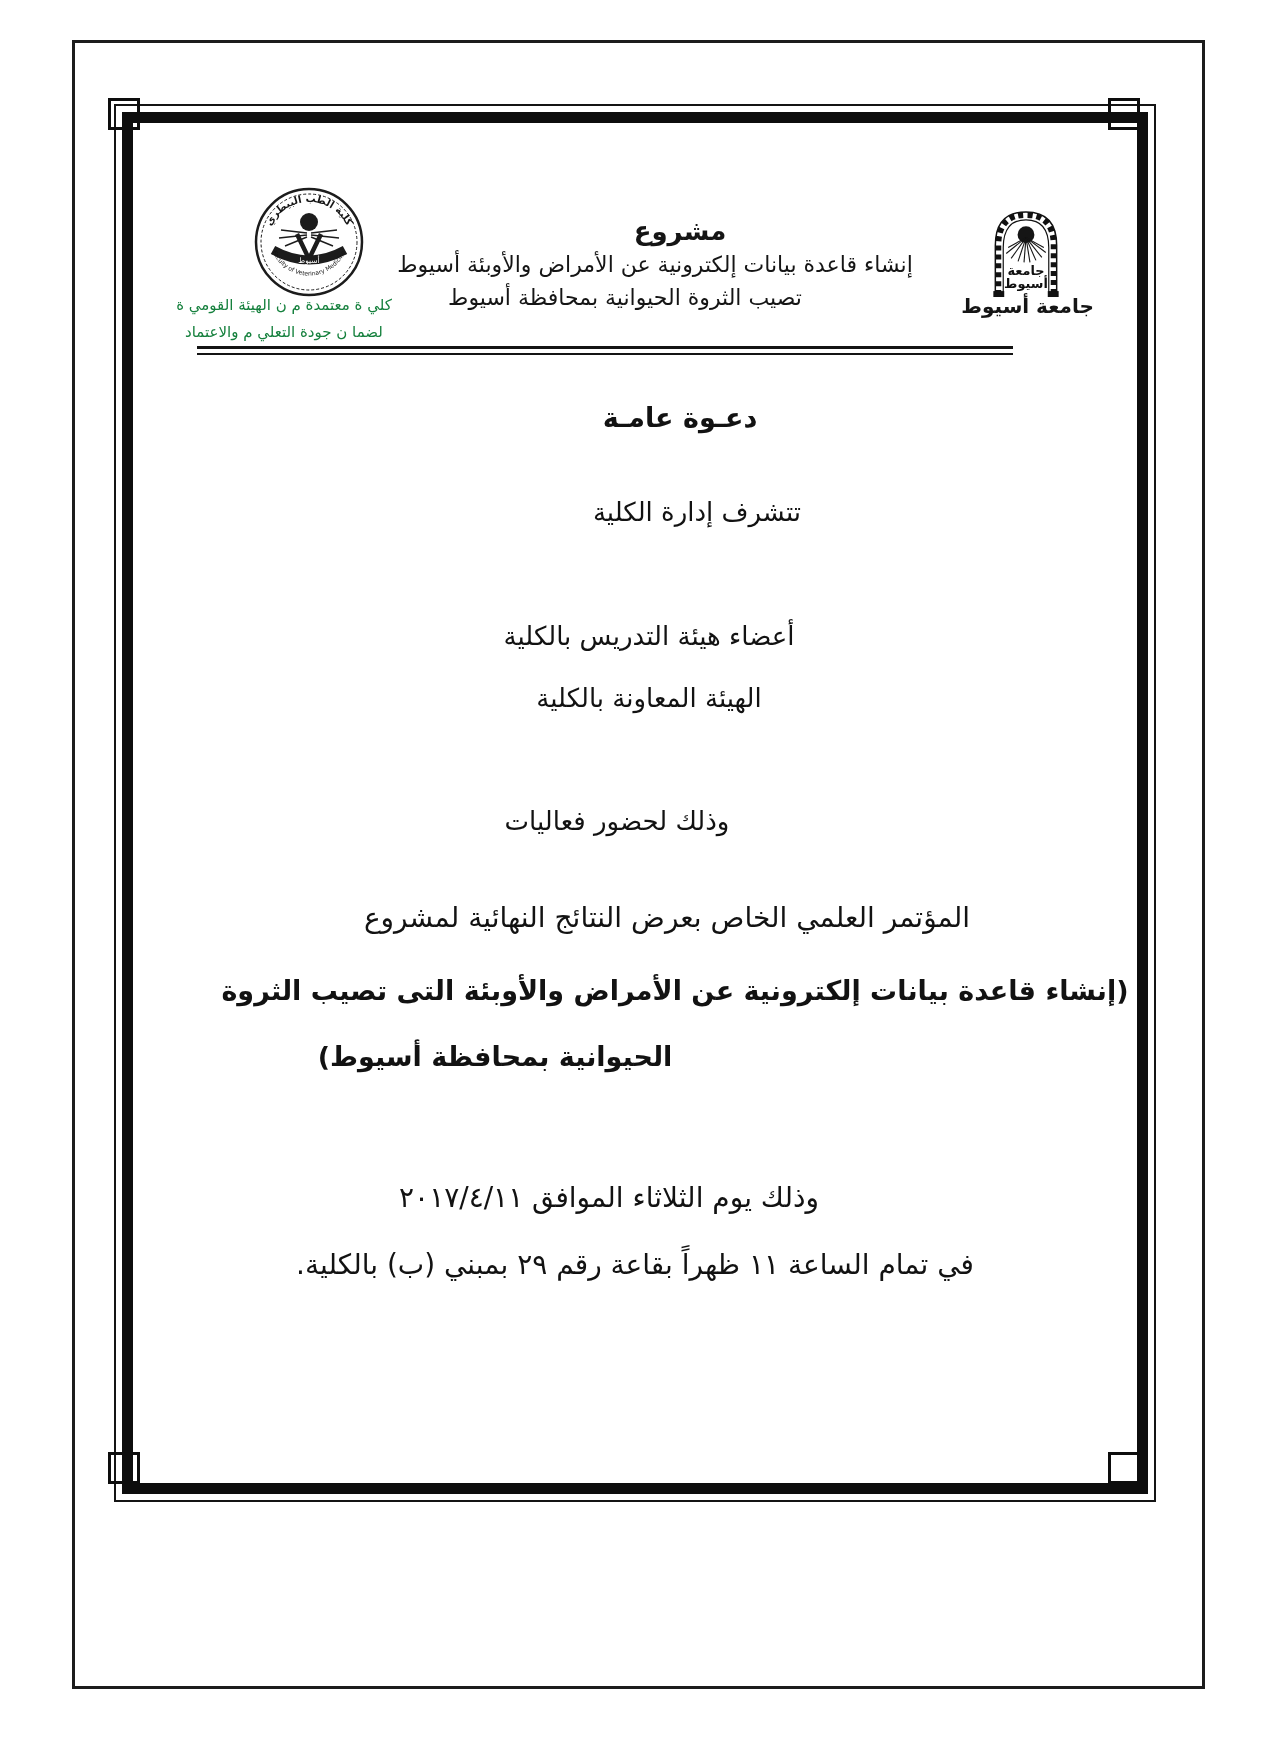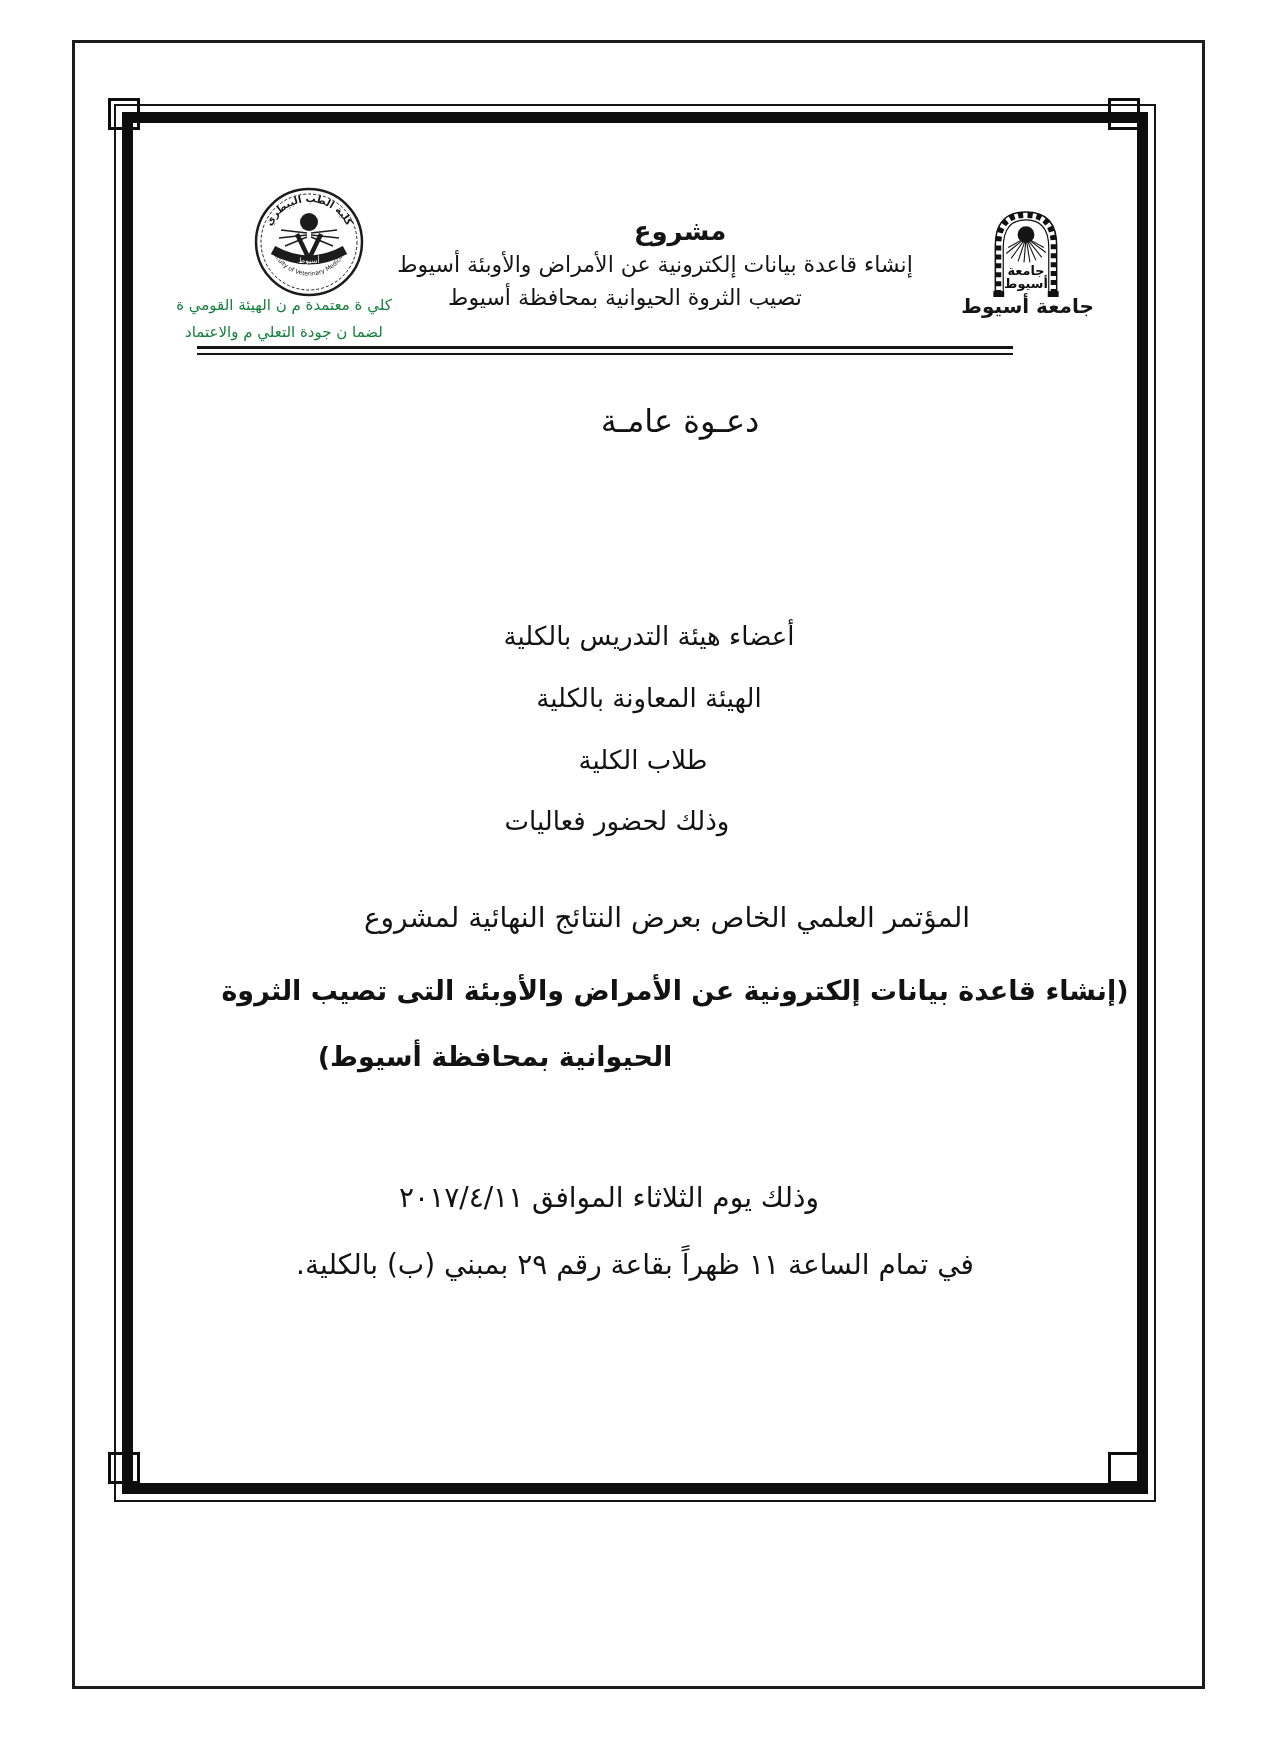--- a/index.html
+++ b/index.html
@@ -48,21 +48,21 @@
     position:absolute;left:197px;top:346px;width:816px;height:4px;
     border-top:3px solid #141414;border-bottom:2px solid #141414;
   }
   .seal{position:absolute;left:252px;top:186px;width:114px;height:112px;}
   .emblem{position:absolute;left:991px;top:204px;width:70px;height:94px;}
   
   .line{
     position:absolute;left:122px;width:1026px;text-align:center;direction:rtl;
     white-space:nowrap;color:#121212;
   }
-  .t-title{top:402px;font-size:32px;font-weight:normal;transform:translateX(45px);letter-spacing:1px;}
+  .t-title{top:402px;font-size:27px;font-weight:bold;transform:translateX(45px);letter-spacing:1px;}
   .t-intro1{top:497px;font-size:26px;transform:translateX(62px);}
   .t-intro2{top:541px;font-size:26px;transform:translateX(26px);}
   .t-inv1{top:621px;font-size:26px;transform:translateX(14px);}
   .t-inv2{top:683px;font-size:26px;transform:translateX(14px);}
   .t-inv3{top:745px;font-size:26px;transform:translateX(8px);}
   .t-attend{top:806px;font-size:26px;transform:translateX(-18px);}
   .t-conf{top:901px;font-size:28px;padding-left:32px;}
   .t-bold1{top:975px;font-size:27px;font-weight:bold;padding-left:40px;}
   .t-bold2{top:1041px;font-size:27px;font-weight:bold;transform:translateX(-140px);}
   .t-date{top:1181px;font-size:28px;transform:translateX(-26px);}
@@ -139,24 +139,24 @@
     <text x="35" y="85" text-anchor="middle" font-size="13" font-weight="bold" fill="#101010" direction="rtl">أسيوط</text>
     <rect x="2" y="88" width="11" height="6" fill="#111"></rect>
     <rect x="57" y="88" width="11" height="6" fill="#111"></rect>
   </svg>
 
   <div class="uni-caption">جامعة أسيوط</div>
 
   <div class="header-rule"></div>
 
   <div class="line t-title">دعـوة عامـة</div>
+  <div class="line t-intro1">تتشرف إدارة الكلية</div>
 
   <div class="line t-inv1">أعضاء هيئة التدريس بالكلية</div>
   <div class="line t-inv2">الهيئة المعاونة بالكلية</div>
-  <div class="line t-inv3">طلاب الكلية</div>
 
   <div class="line t-attend">وذلك لحضور فعاليات</div>
   <div class="line t-conf">المؤتمر العلمي الخاص بعرض النتائج النهائية لمشروع</div>
   <div class="line t-bold1">(إنشاء قاعدة بيانات إلكترونية عن الأمراض والأوبئة التى تصيب الثروة</div>
   <div class="line t-bold2">الحيوانية  بمحافظة أسيوط)</div>
 
   <div class="line t-date">وذلك يوم الثلاثاء الموافق ٢٠١٧/٤/١١</div>
   <div class="line t-time">في تمام الساعة ١١ ظهراً بقاعة رقم ٢٩ بمبني (ب) بالكلية.</div>
 
 </div>

